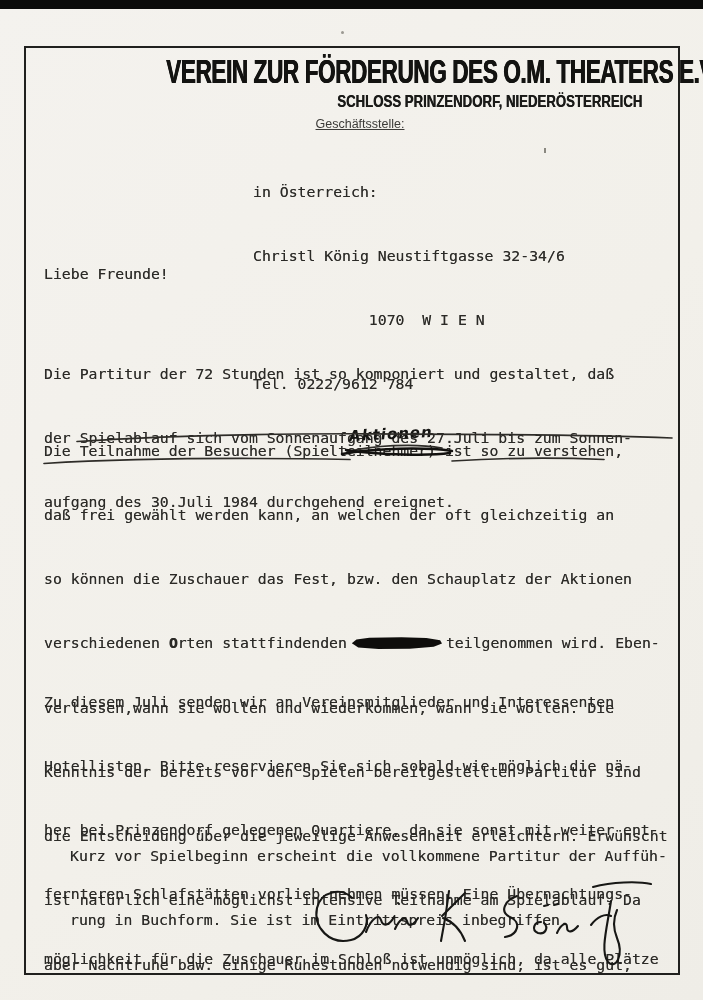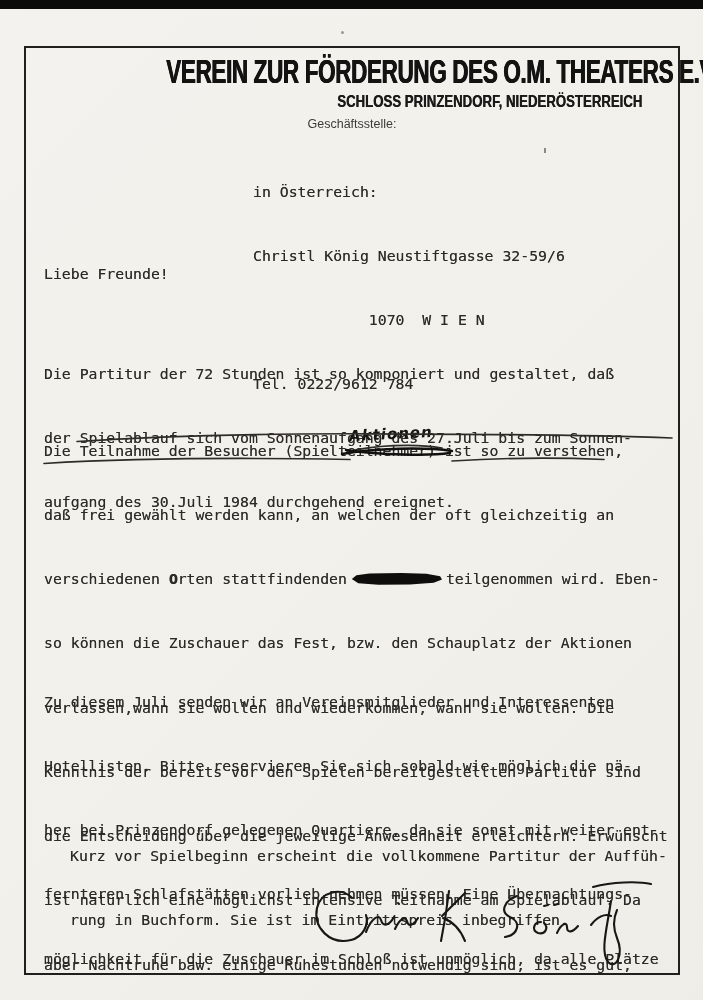--- a/index.html
+++ b/index.html
@@ -14,22 +14,22 @@
   .lh-title{position:absolute;left:24px;top:52px;width:656px;text-align:center;
             font-family:"Liberation Sans",sans-serif;font-weight:bold;font-size:34px;
             color:#131311;white-space:nowrap;}
   .lh-title .squeeze{display:inline-block;transform:scaleX(0.66);transform-origin:50% 50%;
             letter-spacing:-0.5px;text-shadow:0.7px 0 0 currentColor,-0.4px 0 0 currentColor;}
   .lh-sub{position:absolute;left:24px;top:92px;width:656px;text-align:right;
           font-family:"Liberation Sans",sans-serif;font-weight:bold;font-size:16.5px;
           color:#1a1a18;white-space:nowrap;}
   .lh-sub .squeeze{display:inline-block;transform:scaleX(0.8);transform-origin:50% 50%;
           letter-spacing:0;text-shadow:0.4px 0 0 currentColor;}
-  .lh-office{position:absolute;left:24px;top:117px;width:656px;text-align:center;
-          font-family:"Liberation Sans",sans-serif;font-size:12.5px;color:#3c3b38;}
+  .lh-office{position:absolute;left:32px;top:117px;width:656px;text-align:center;
+          font-family:"Liberation Sans",sans-serif;font-size:12.5px;color:#3c3b38;text-decoration:underline;}
   
   .tw{font-family:"DejaVu Sans Mono",monospace;font-size:14.8px;line-height:21.4px;
       color:#2b2a27;white-space:pre;text-shadow:0 0 0.5px rgba(45,43,38,0.65);}
   .addr{position:absolute;left:225px;top:138px;margin-left:28px;}
   .salutation{position:absolute;left:44px;top:263px;}
   .para{position:absolute;left:44px;}
   .p1{top:320px;} .p2{top:397px;} .p3{top:648px;} .p4{top:802px;margin-left:26px;}
   .bold-o{font-weight:bold;text-shadow:0.6px 0 0 currentColor;}
   .strike-blob{display:inline-block;width:92px;height:13px;background:#0e0d0b;
       vertical-align:-1px;margin:0 3px 0 4px;
@@ -54,38 +54,38 @@
   <div class="lh-title">
     <span class="squeeze">VEREIN ZUR FÖRDERUNG DES O.M. THEATERS E.V.</span>
   </div>
   <div class="lh-sub">
     <span class="squeeze">SCHLOSS PRINZENDORF, NIEDERÖSTERREICH</span>
   </div>
   <div class="lh-office">Geschäftsstelle:</div>
 
   <div class="tw addr">
     <div>in Österreich:</div>
-    <div>Christl König Neustiftgasse 32-59/6</div>
+    <div>Christl König Neustiftgasse 32-34/6</div>
     <div>             1070  W I E N</div>
     <div>Tel. 0222/9612 784</div>
   </div>
 
   <div class="tw salutation">Liebe Freunde!</div>
 
   <div class="tw para p1">
     <div>Die Partitur der 72 Stunden ist so komponiert und gestaltet, daß</div>
     <div>der Spielablauf sich vom Sonnenaufgang des 27.Juli bis zum Sonnen-</div>
     <div>aufgang des 30.Juli 1984 durchgehend ereignet.</div>
   </div>
 
   <div class="tw para p2">
     <div>Die Teilnahme der Besucher (Spielteilnehmer) ist so zu verstehen,</div>
     <div>daß frei gewählt werden kann, an welchen der oft gleichzeitig an</div>
+    <div>so können die Zuschauer das Fest, bzw. den Schauplatz der Aktionen</div>
     <div><span>verschiedenen </span><span class="bold-o">O</span><span>rten stattfindenden</span><span class="strike-blob"></span><span>teilgenommen wird. Eben-</span></div>
-    <div>so können die Zuschauer das Fest, bzw. den Schauplatz der Aktionen</div>
     <div>verlassen,wann sie wollen und wiederkommen, wann sie wollen. Die</div>
     <div>Kenntnis der bereits vor den Spielen bereitgestellten Partitur sind</div>
     <div>die Entscheidung über die jeweilige Anwesenheit erleichtern. Erwünscht</div>
     <div>ist natürlich eine möglichst intensive Teilnahme am Spielablauf. Da</div>
     <div>aber Nachtruhe baw. einige Ruhestunden notwendig sind, ist es gut,</div>
     
     
   </div>
 
   <span class="handwritten">Aktionen</span>

